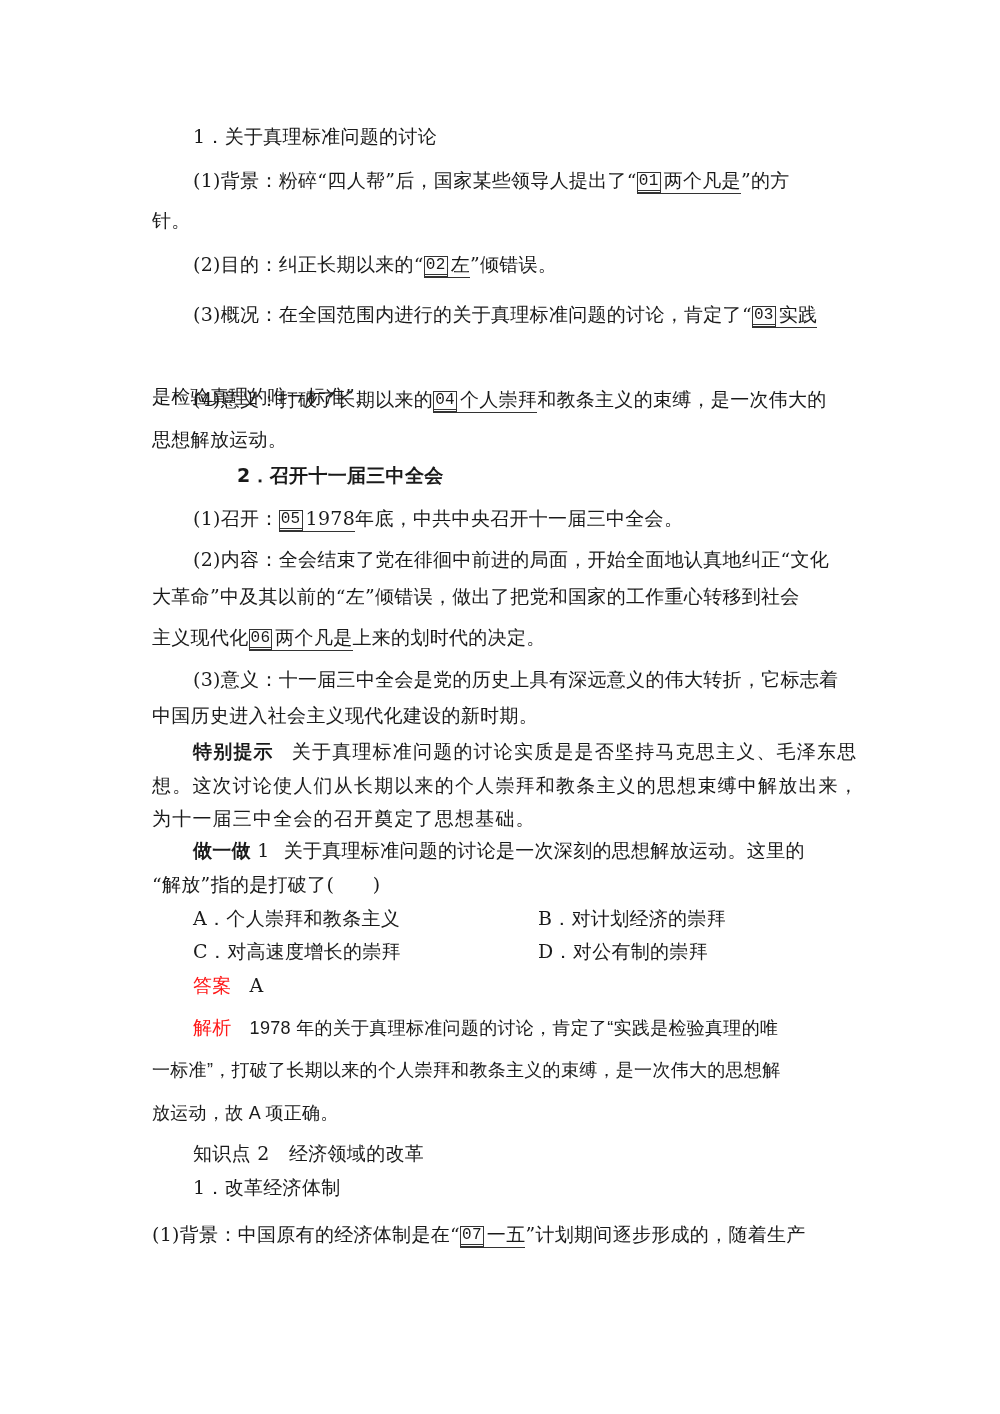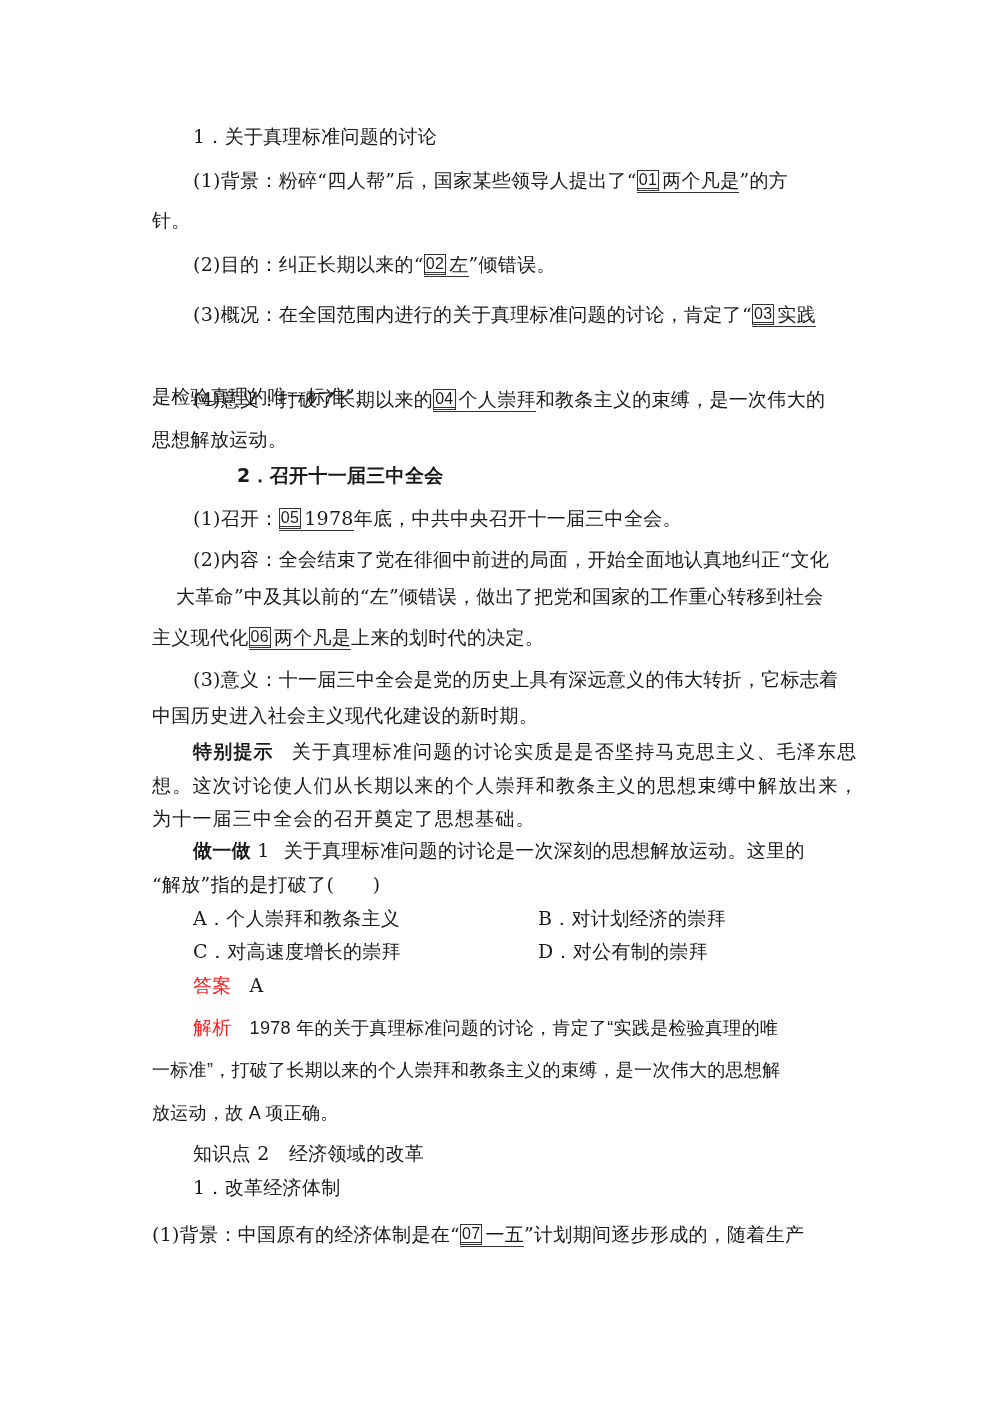--- a/index.html
+++ b/index.html
@@ -15,21 +15,21 @@
     .bold { font-weight: bold; font-family: "DejaVu Sans", "Liberation Sans", sans-serif; }
     .kai { font-family: "DejaVu Serif", "Liberation Serif", serif; letter-spacing: 1.2px; text-align: right; }
     .sans { font-family: Liberation Sans, sans-serif; font-size: 18px; }
     .red { color: #ff1a1a; }
     .blank {
       display: inline-block; border-bottom: 1.5px solid #333; padding-bottom: 0;
     }
     .num-box {
       display: inline-block; border: 1.5px solid #333; border-bottom: 3px double #333;
       font-size: 16px; line-height: 17px; padding: 0 1px; margin-right: 3px;
-      font-family: Liberation Sans, sans-serif; vertical-align: 2px;
+      font-family: Liberation Mono, monospace; vertical-align: 2px;
     }
   </style>
 </head>
 <body>
 
 <div class="line" style="left:193px; top:124px;">1．关于真理标准问题的讨论</div>
 
 <div class="line" style="left:193px; top:168px;">
   <span>(1)背景：粉碎“四人帮”后，国家某些领导人提出了“</span><span class="blank"><span class="num-box">01</span><span>两个凡是</span></span><span>”的方</span>
 </div>
@@ -51,21 +51,21 @@
 </div>
 <div class="line" style="left:152px; top:427px;">思想解放运动。</div>
 
 <div class="line bold" style="left:193px; top:463px;margin-left:44px;">2．召开十一届三中全会</div>
 
 <div class="line" style="left:193px; top:506px;">
   <span>(1)召开：</span><span class="blank"><span class="num-box">05</span><span>1978</span></span><span>年底，中共中央召开十一届三中全会。</span>
 </div>
 
 <div class="line" style="left:193px; top:547px;">(2)内容：全会结束了党在徘徊中前进的局面，开始全面地认真地纠正“文化</div>
-<div class="line" style="left:152px; top:584px;margin-left:24px;">大革命”中及其以前的“左”倾错误，做出了把党和国家的工作重心转移到社会</div>
+<div class="line" style="left:152px; top:584px;">大革命”中及其以前的“左”倾错误，做出了把党和国家的工作重心转移到社会</div>
 <div class="line" style="left:152px; top:625px;">
   <span>主义现代化</span><span class="blank"><span class="num-box">06</span><span>两个凡是</span></span><span>上来的划时代的决定。</span>
 </div>
 
 <div class="line" style="left:193px; top:667px;">(3)意义：十一届三中全会是党的历史上具有深远意义的伟大转折，它标志着</div>
 <div class="line" style="left:152px; top:703px;">中国历史进入社会主义现代化建设的新时期。</div>
 
 <div class="line kai" style="left:193px; top:739px;">
   <span class="bold">特别提示</span><span style="display:inline-block;width:18px;"></span><span>关于真理标准问题的讨论实质是是否坚持马克思主义、毛泽东思</span>
 </div>

